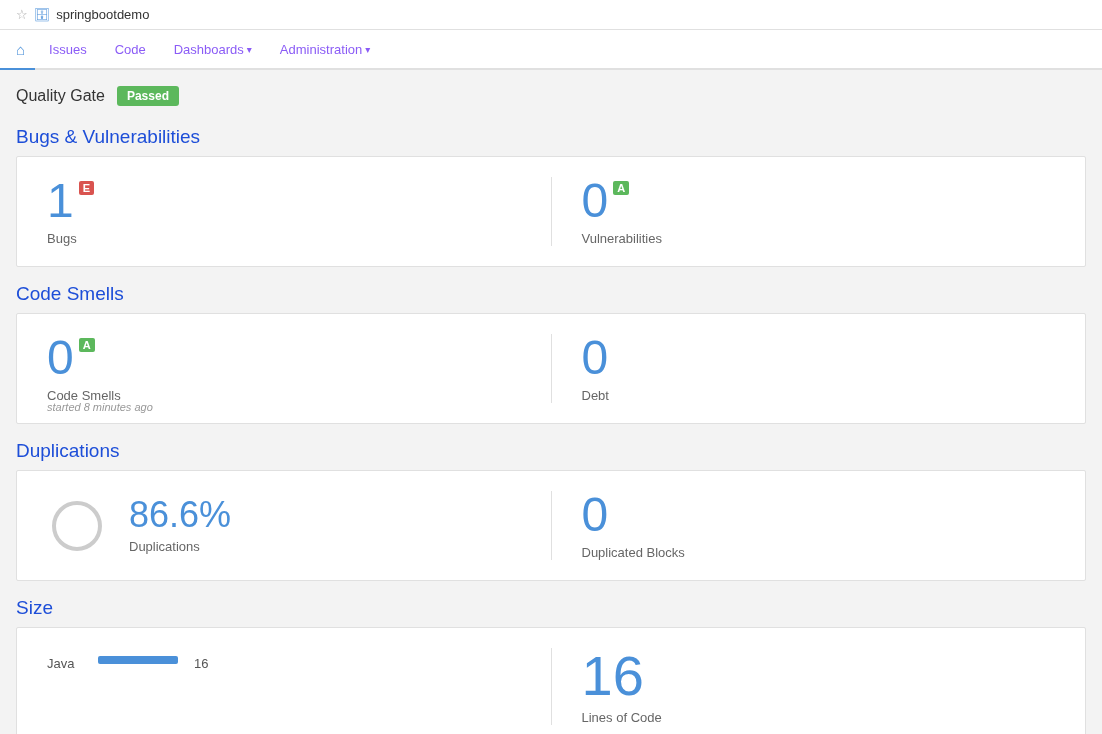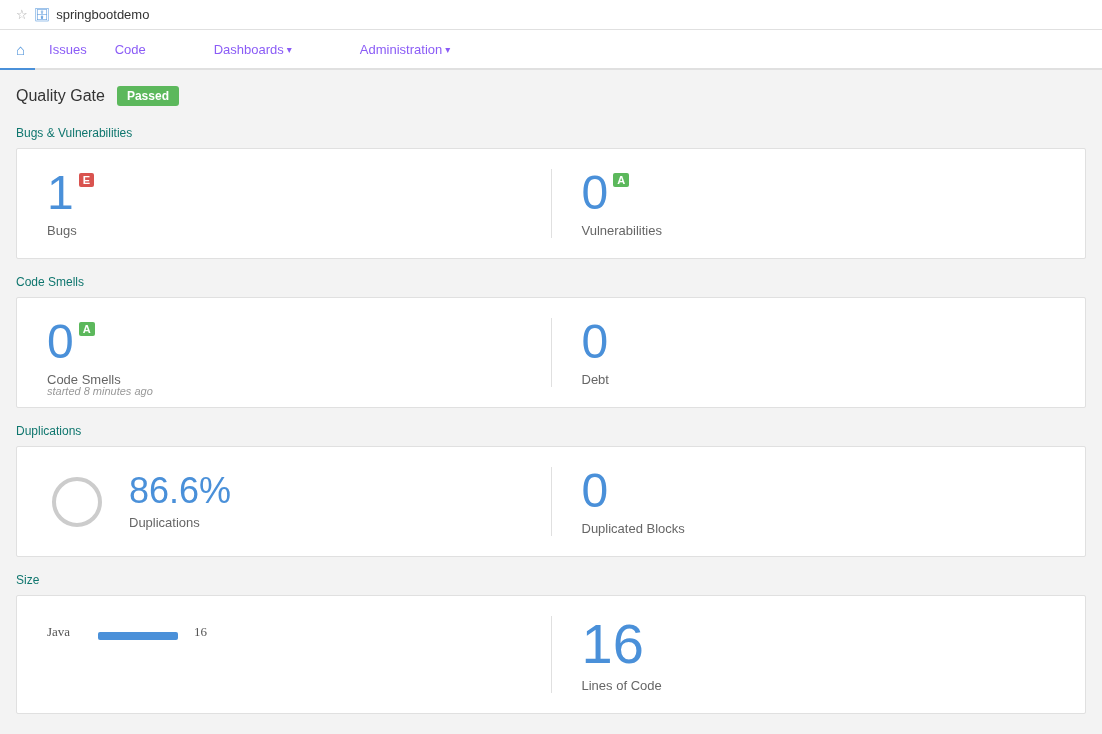--- a/index.html
+++ b/index.html
@@ -40,21 +40,21 @@
       font-size: 13px;
       color: #8b5cf6;
       cursor: pointer;
       border-bottom: 2px solid transparent;
       margin-bottom: -2px;
       text-decoration: none;
     }
     .nav-item.active { border-bottom: 2px solid #4a90d9; color: #4a90d9; }
     .nav-item.home { padding: 0 10px 0 16px; }
     .home-icon { font-size: 15px; }
-    .nav-dropdown { display: flex; align-items: center; gap: 3px; margin-left: 40px; }
+    .nav-dropdown { display: flex; align-items: center; gap: 3px; }
     .caret { font-size: 10px; }
 
     
     .main-content { padding: 16px; }
 
     
     .quality-gate-row {
       display: flex;
       align-items: center;
       gap: 12px;
@@ -65,22 +65,22 @@
       background: #5cb85c;
       color: #fff;
       font-size: 12px;
       padding: 3px 10px;
       border-radius: 3px;
       font-weight: 700;
     }
 
     
     .section-title {
-      font-size: 12px;
-      color: #0f766e;
+      font-size: 19px;
+      color: #1d4ed8;
       margin-bottom: 8px;
       font-weight: 400;
     }
 
     
     .card {
       background: #fff;
       border: 1px solid #e0e0e0;
       border-radius: 2px;
       padding: 20px 30px;
@@ -160,24 +160,23 @@
       width: 50px;
       height: 50px;
       border-radius: 50%;
       border: 4px solid #ccc;
       background: transparent;
     }
 
     
     .size-bar-container {
       display: flex;
-      align-items: flex-end;
+      align-items: flex-start;
       gap: 16px;
       margin-top: 8px;
-      font-family: Liberation Serif, serif;
     }
     .size-bar-label { font-size: 13px; color: #555; min-width: 35px; }
     .size-bar {
       height: 8px;
       background: #4a90d9;
       border-radius: 2px;
     }
     .size-bar-value { font-size: 13px; color: #555; }
 
     .section-wrapper { margin-bottom: 8px; }

